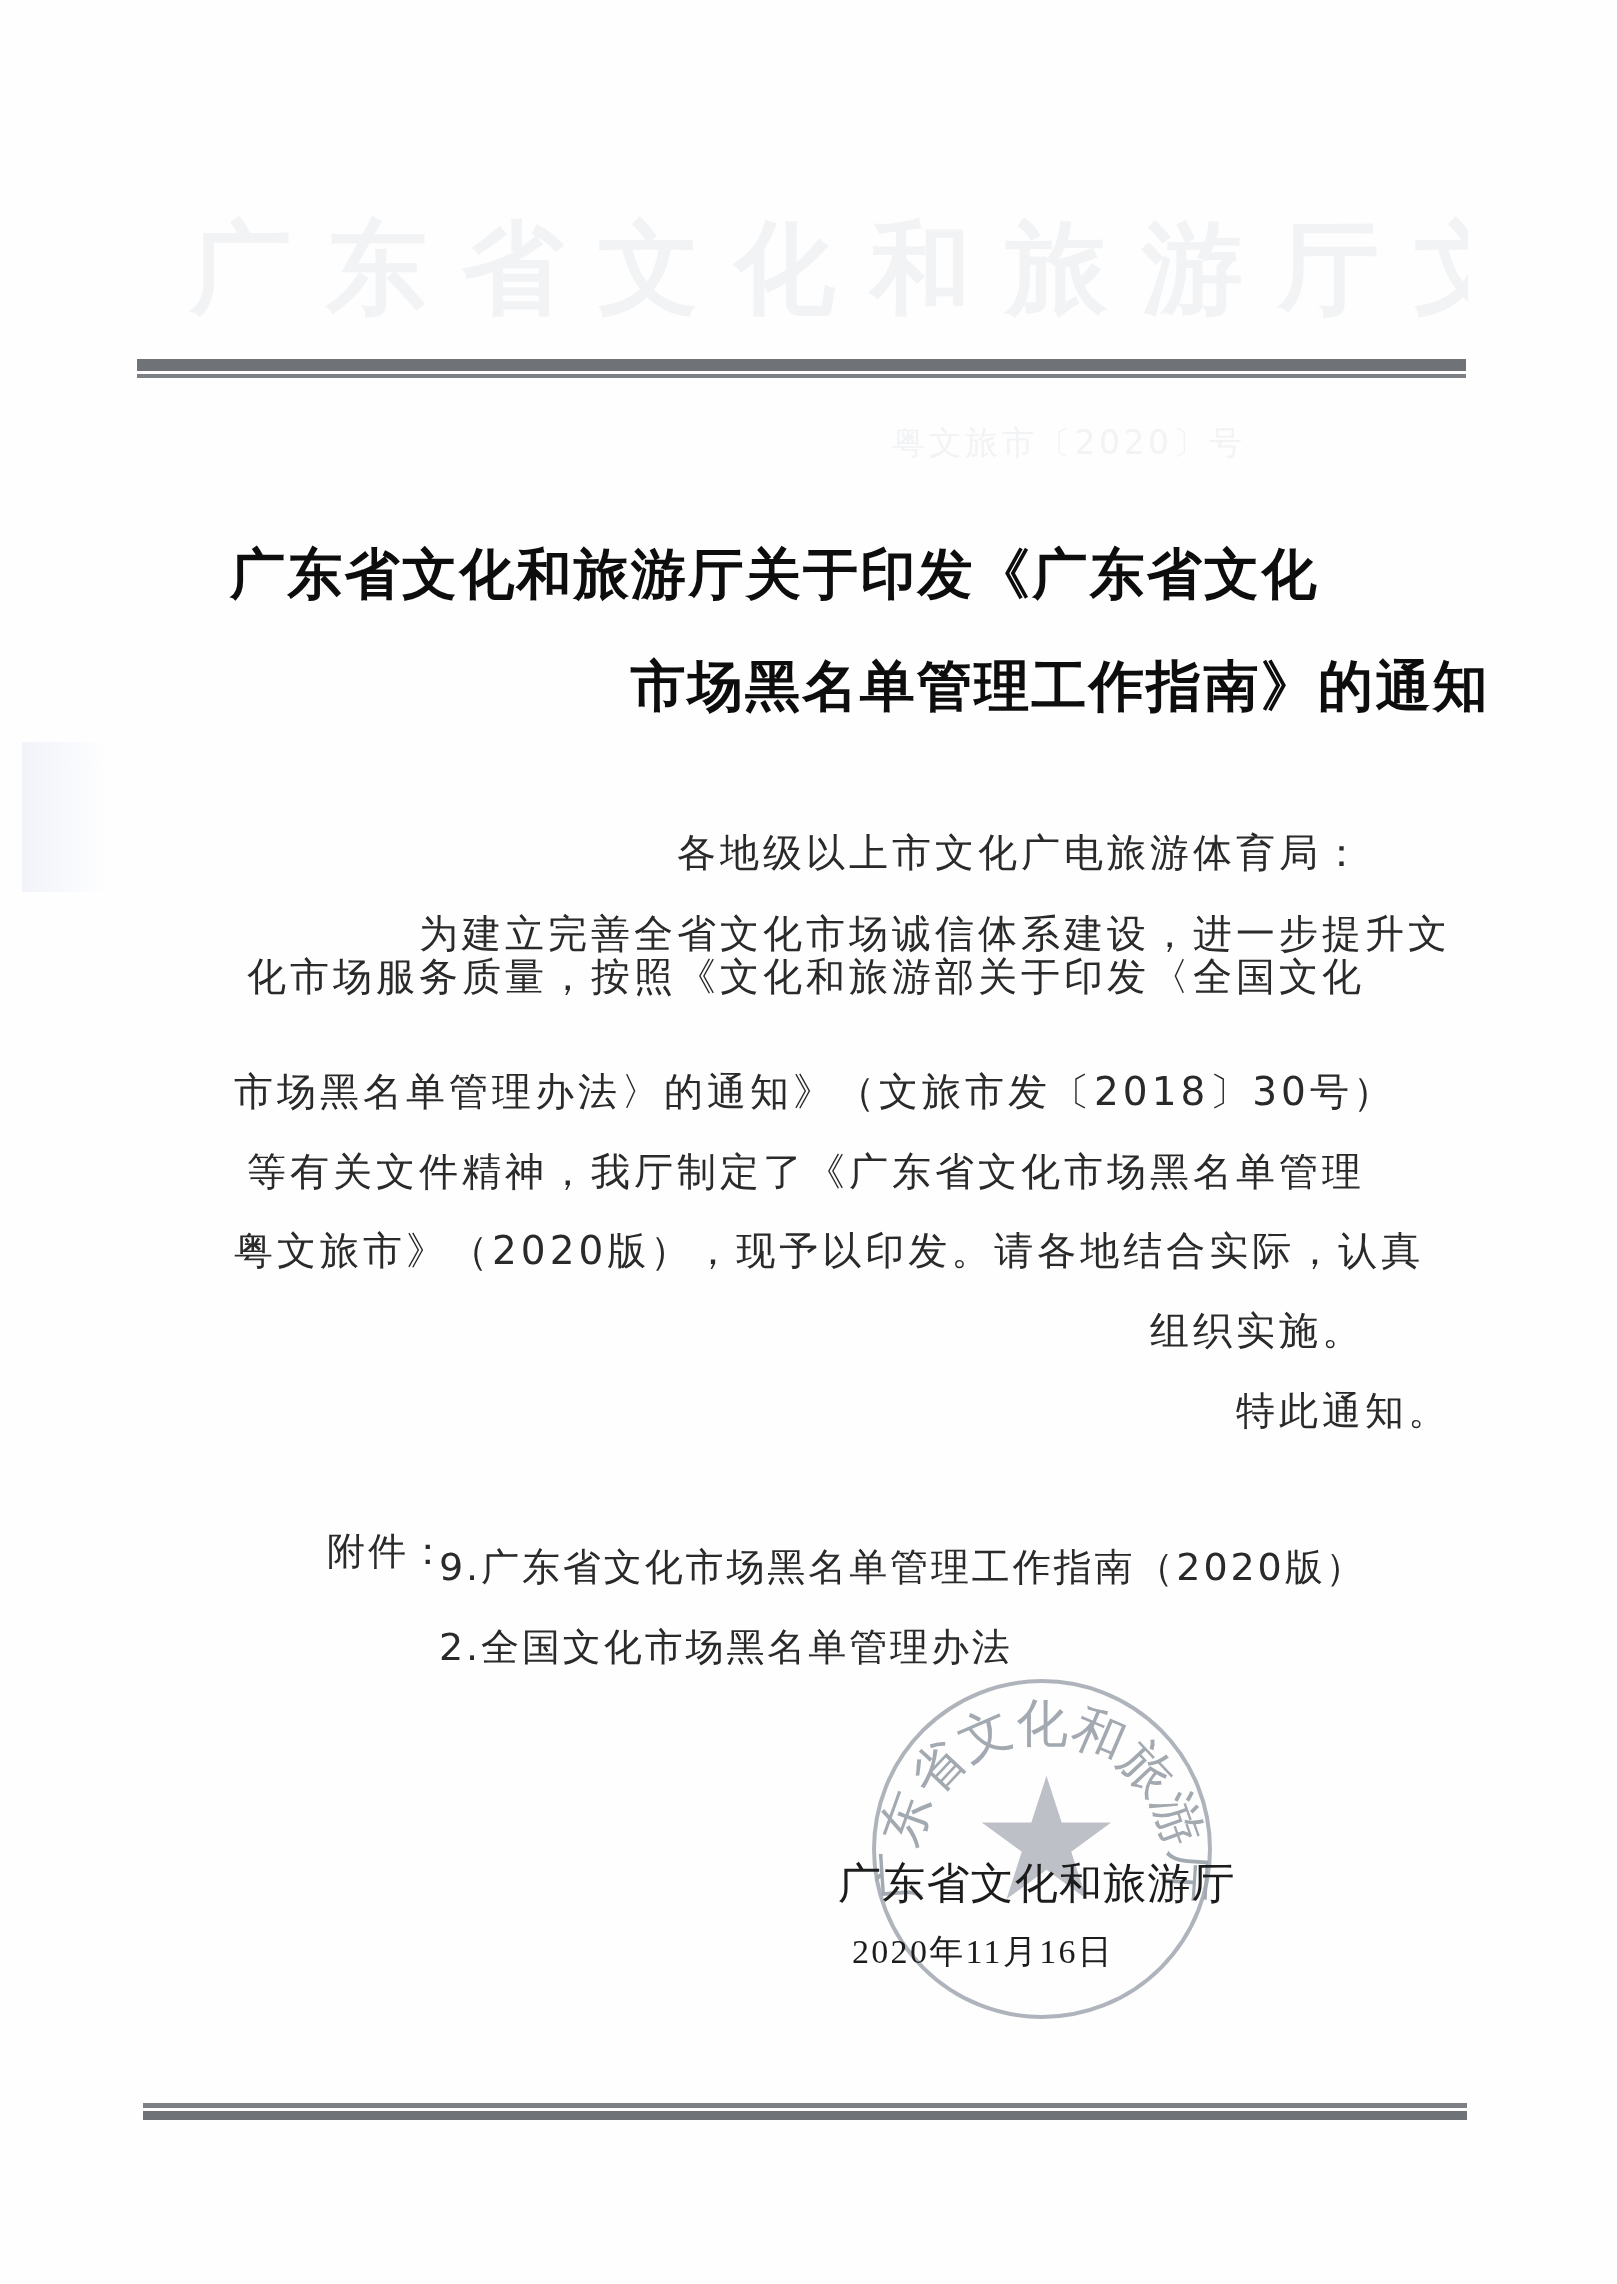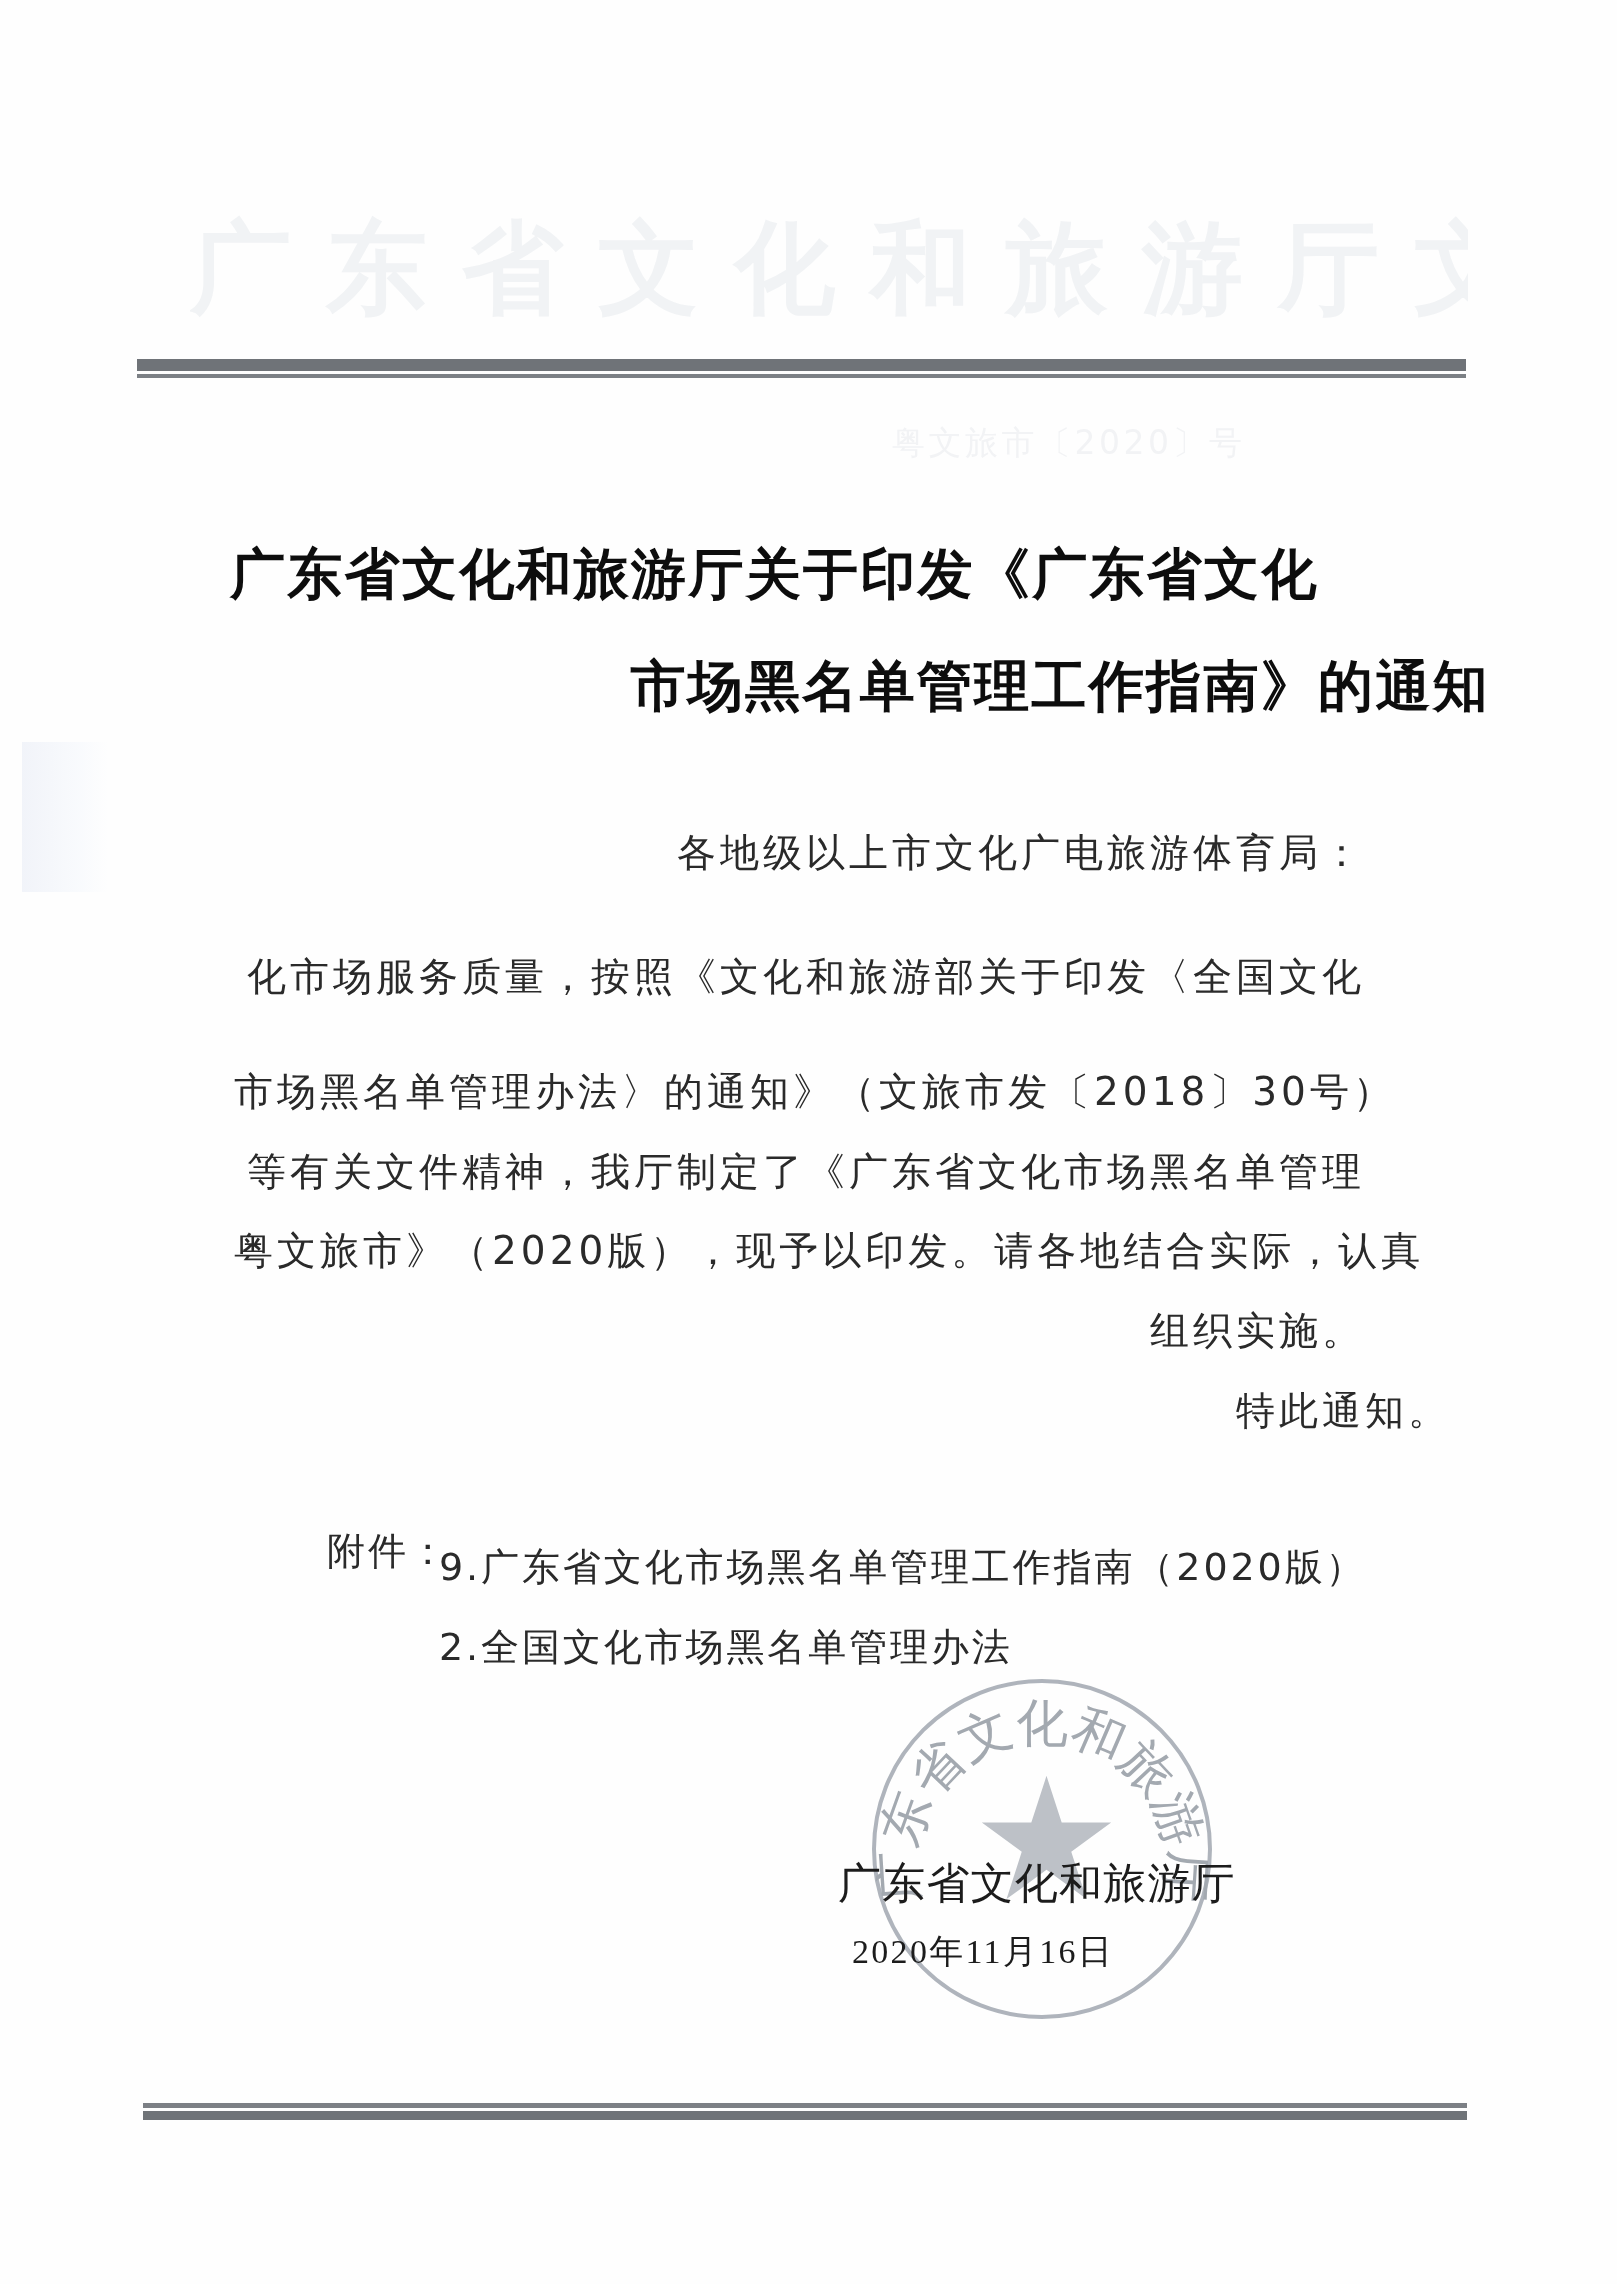--- a/index.html
+++ b/index.html
@@ -99,20 +99,21 @@
     <div class="thin"></div>
   </div>
 
   <div class="scan-shade"></div>
 
   <div class="title title-l1">广东省文化和旅游厅关于印发《广东省文化</div>
   <div class="title title-l2">市场黑名单管理工作指南》的通知</div>
 
   <div class="line" style="top:824px">各地级以上市文化广电旅游体育局：</div>
 
+  <div class="line indent" style="top:905px">为建立完善全省文化市场诚信体系建设，进一步提升文</div>
   <div class="line" style="top:948px">化市场服务质量，按照《文化和旅游部关于印发〈全国文化</div>
   <div class="line" style="top:1063px">市场黑名单管理办法〉的通知》（文旅市发〔2018〕30号）</div>
   <div class="line" style="top:1143px">等有关文件精神，我厅制定了《广东省文化市场黑名单管理</div>
   <div class="line" style="top:1222px">粤文旅市》（2020版），现予以印发。请各地结合实际，认真</div>
   <div class="line" style="top:1302px">组织实施。</div>
 
   <div class="line indent" style="top:1382px">特此通知。</div>
 
   <div class="attach" style="left:327px; top:1522px">附件：</div>
   <div class="attach" style="left:439px; top:1538px">9.广东省文化市场黑名单管理工作指南（2020版）</div>

